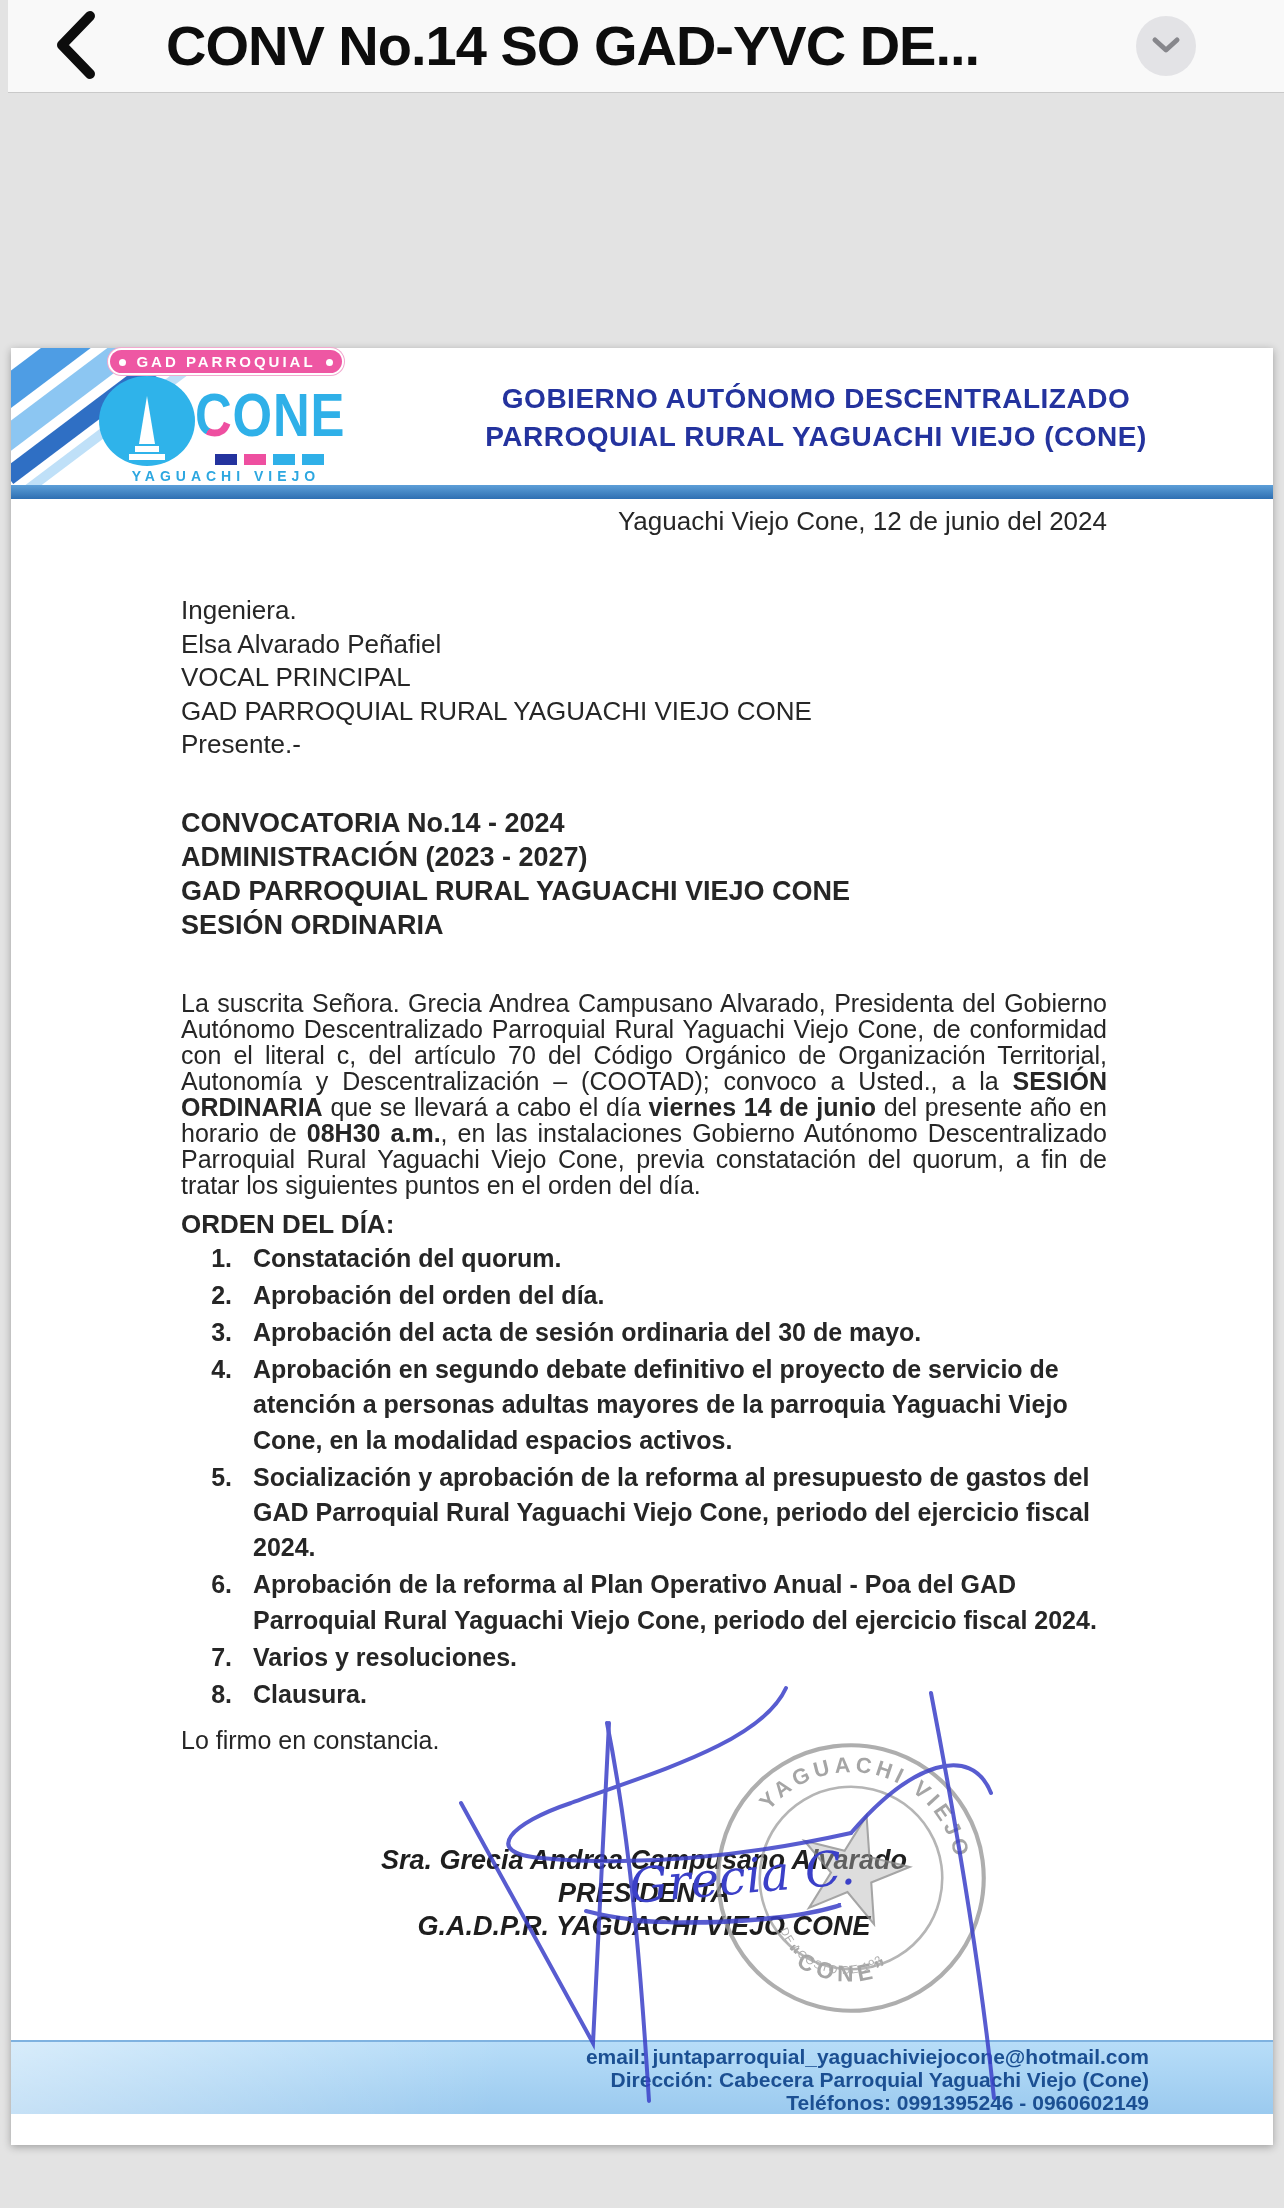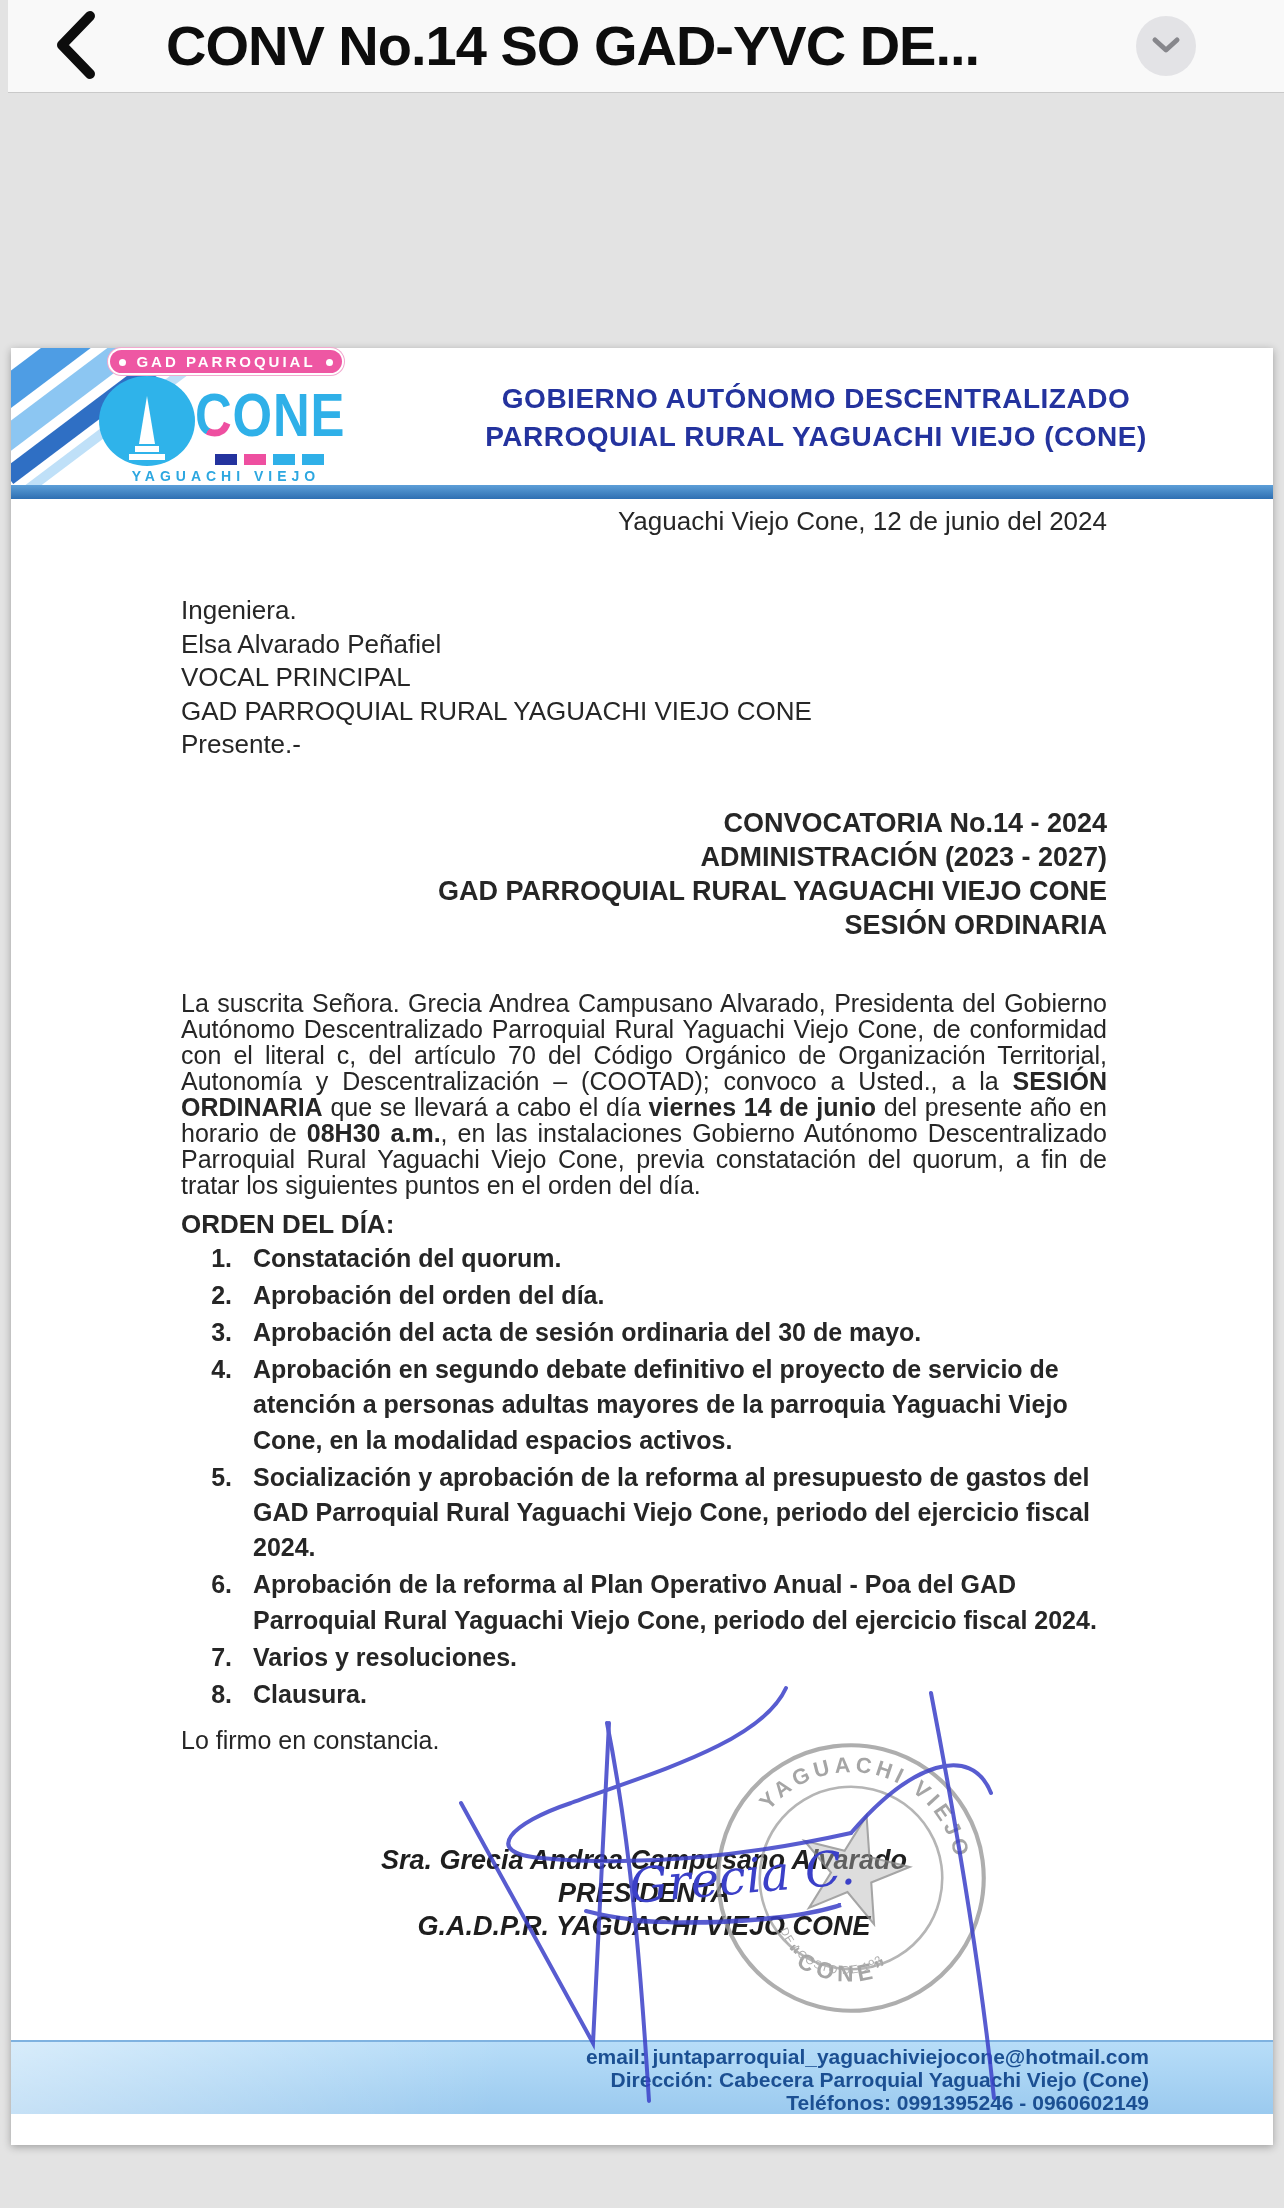--- a/index.html
+++ b/index.html
@@ -29,21 +29,21 @@
   .logo-squares span{width:22px;height:11px;display:inline-block;}
   .logo-sub{position:absolute;left:0;top:118px;width:290px;font-size:14px;font-weight:700;letter-spacing:5px;color:#2da7e0;}
   .logo-years{position:absolute;left:0;top:138px;width:290px;font-size:12px;font-weight:700;letter-spacing:6px;color:#ee57a3;}
   .org-name{position:absolute;left:440px;top:32px;width:730px;text-align:center;font-family:Liberation Sans, sans-serif;font-weight:700;color:#24339e;font-size:28px;line-height:38px;letter-spacing:.5px;}
   .head-bar{position:absolute;left:0;top:137px;width:1262px;height:14px;background:linear-gradient(#5d9fd8,#2e6fb2);}
 
   
   .letter-body{position:absolute;left:0;top:152px;width:1262px;box-sizing:border-box;padding:0 166px 0 170px;color:#262626;}
   .date-line{margin-top:6px;text-align:right;font-size:26px;line-height:30px;}
   .recipient{margin-top:58px;font-size:26px;line-height:33.5px;}
-  .letter-title{margin-top:44px;text-align:right;font-weight:700;font-size:27px;line-height:34px;}
+  .letter-title{margin-top:44px;text-align:left;font-weight:700;font-size:27px;line-height:34px;}
   .body-par{margin-top:48px;text-align:justify;font-size:25px;line-height:26px;}
   .agenda-heading{margin-top:9px;font-weight:700;font-size:26px;line-height:34px;}
   .agenda{margin:0;padding:0 0 0 58px;font-size:25px;font-weight:700;}
   .agenda li{padding-left:14px;margin-bottom:2px;line-height:35.2px;}
   .closing{margin-top:12px;font-size:25px;line-height:32px;}
   .sig-block{margin-top:88px;text-align:center;font-style:italic;font-weight:700;font-size:27px;line-height:33px;color:#1e1e1e;}
 
   
   .sig-ink{position:absolute;left:320px;top:1335px;width:800px;height:420px;z-index:12;pointer-events:none;}
   .stamp{position:absolute;left:700px;top:1390px;width:280px;height:280px;transform:rotate(14deg);opacity:.8;z-index:11;pointer-events:none;}

